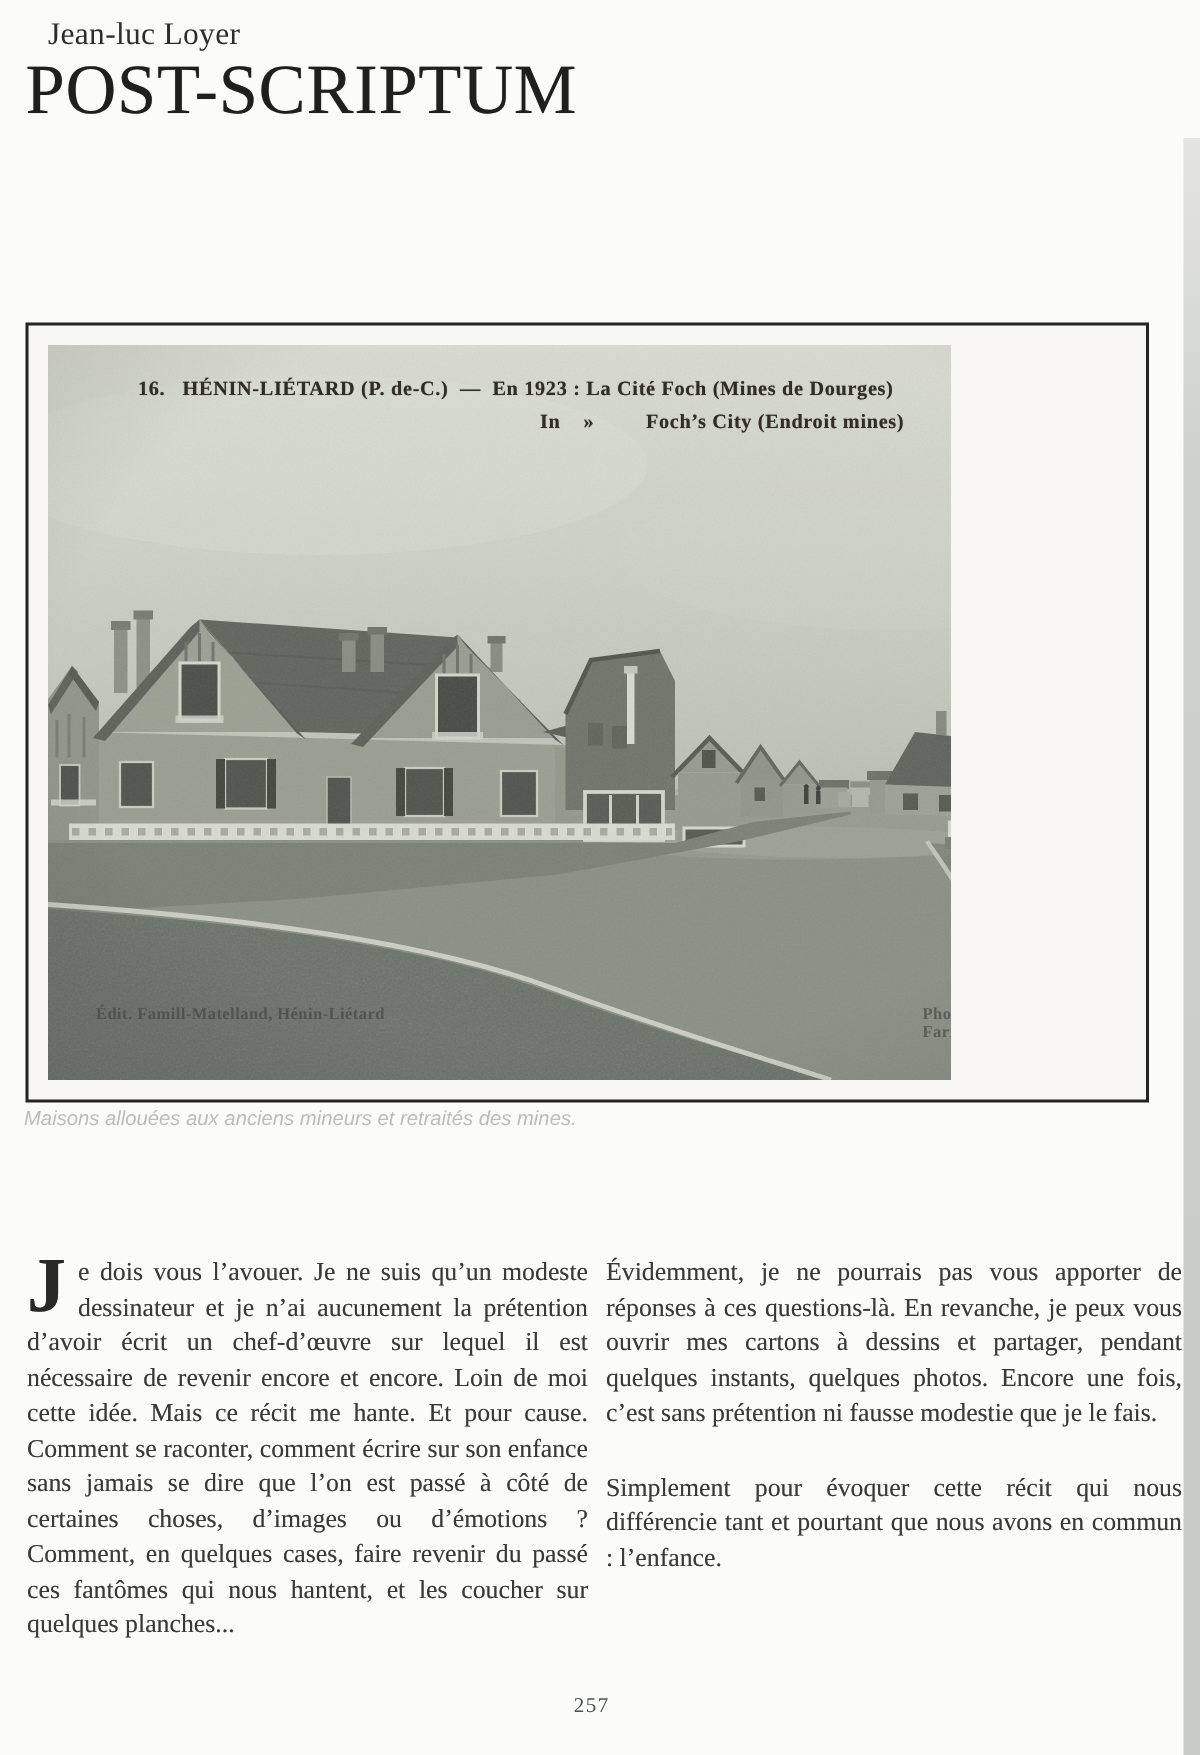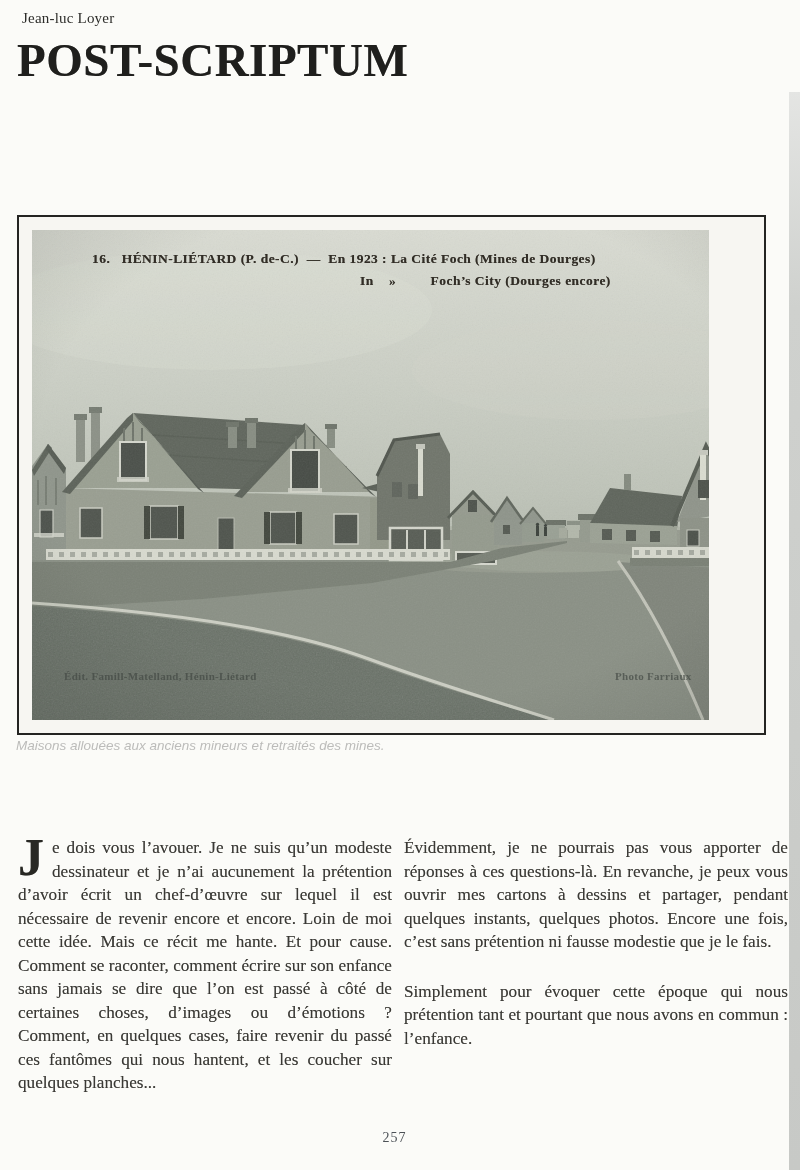--- a/index.html
+++ b/index.html
@@ -3,36 +3,36 @@
 <meta charset="utf-8">
 <style>
   html,body{margin:0;padding:0;}
   body{
     width:800px;height:1170px;position:relative;overflow:hidden;
     background:#fbfbf8;
     font-family:"Liberation Serif", serif;
   }
   
   .author{
-    position:absolute;left:22px;top:10px;
-    font-size:15px;color:#2d2d2a;letter-spacing:.2px;
+    position:absolute;left:32px;top:10px;
+    font-size:21px;color:#2d2d2a;letter-spacing:.2px;
   }
   .main-title{
     position:absolute;left:17px;top:33px;
-    font-size:47px;font-weight:bold;color:#1f1f1d;
+    font-size:47px;font-weight:normal;color:#1f1f1d;
     letter-spacing:.5px;
     text-shadow:0 0 .5px rgba(0,0,0,.5);
   }
   
   .postcard{
     position:absolute;left:17px;top:215px;width:749px;height:520px;
     background:#f7f6f2;border:2px solid #242422;box-sizing:border-box;
   }
   .photo{
-    position:absolute;left:13px;top:13px;width:677px;height:490px;
+    position:absolute;left:13px;top:13px;width:602px;height:490px;
     background:#c7cbc0;overflow:hidden;
   }
   .photo svg{display:block;}
   .pc-title{
     position:absolute;white-space:pre;
     font-family:"Liberation Serif",serif;font-weight:bold;
     font-size:13.5px;color:#312d26;letter-spacing:.45px;
     text-shadow:0 0 .6px rgba(40,35,25,.55);
   }
   .pc-title-1{left:60px;top:21px;}
@@ -264,34 +264,34 @@
         <circle cx="505.5" cy="294.5" r="1.7" fill="#3c423c"></circle>
         <rect x="512" y="297" width="3" height="9" fill="#3c423c"></rect>
         <circle cx="513.5" cy="295.5" r="1.6" fill="#3c423c"></circle>
       </g>
 
       <rect x="0" y="0" width="719" height="490" fill="url(#vig)"></rect>
       <rect x="0" y="0" width="719" height="490" filter="url(#noise)" opacity="0.09"></rect>
     </svg>
 
     <div class="pc-title pc-title-1">16.   HÉNIN-LIÉTARD (P. de-C.)  —  En 1923 : La Cité Foch (Mines de Dourges)</div>
-    <div class="pc-title pc-title-2">In    »         Foch’s City (Dourges encore)</div>
+    <div class="pc-title pc-title-2">In    »         Foch’s City (Endroit mines)</div>
 
     <div class="pc-credit pc-credit-left">Édit. Famill-Matelland, Hénin-Liétard</div>
     <div class="pc-credit pc-credit-right">Photo Farriaux</div>
   </div>
 </div>
 
 <div class="caption">
   <div>Maisons allouées aux anciens mineurs et retraités des mines.</div>
 </div>
 
 <div class="bodytext col-left">
   <p style="margin:0"><span class="dropcap">J</span><span>e dois vous l’avouer. Je ne suis qu’un modeste dessinateur et je n’ai aucunement la prétention d’avoir écrit un chef-d’œuvre sur lequel il est nécessaire de revenir encore et encore. Loin de moi cette idée. Mais ce récit me hante. Et pour cause. Comment se raconter, comment écrire sur son enfance sans jamais se dire que l’on est passé à côté de certaines choses, d’images ou d’émotions ? Comment, en quelques cases, faire revenir du passé ces fantômes qui nous hantent, et les coucher sur quelques planches...</span></p>
 </div>
 <div class="bodytext col-right">
   <p>Évidemment, je ne pourrais pas vous apporter de réponses à ces questions-là. En revanche, je peux vous ouvrir mes cartons à dessins et partager, pendant quelques instants, quelques photos. Encore une fois, c’est sans prétention ni fausse modestie que je le fais.</p>
-  <p>Simplement pour évoquer cette époque qui nous prétention tant et pourtant que nous avons en commun : l’enfance.</p>
+  <p>Simplement pour évoquer cette récit qui nous différencie tant et pourtant que nous avons en commun : l’enfance.</p>
 </div>
 
 <div class="page-number">257</div>
 
 <div class="scan-strip"></div>
 
 </body></html>

